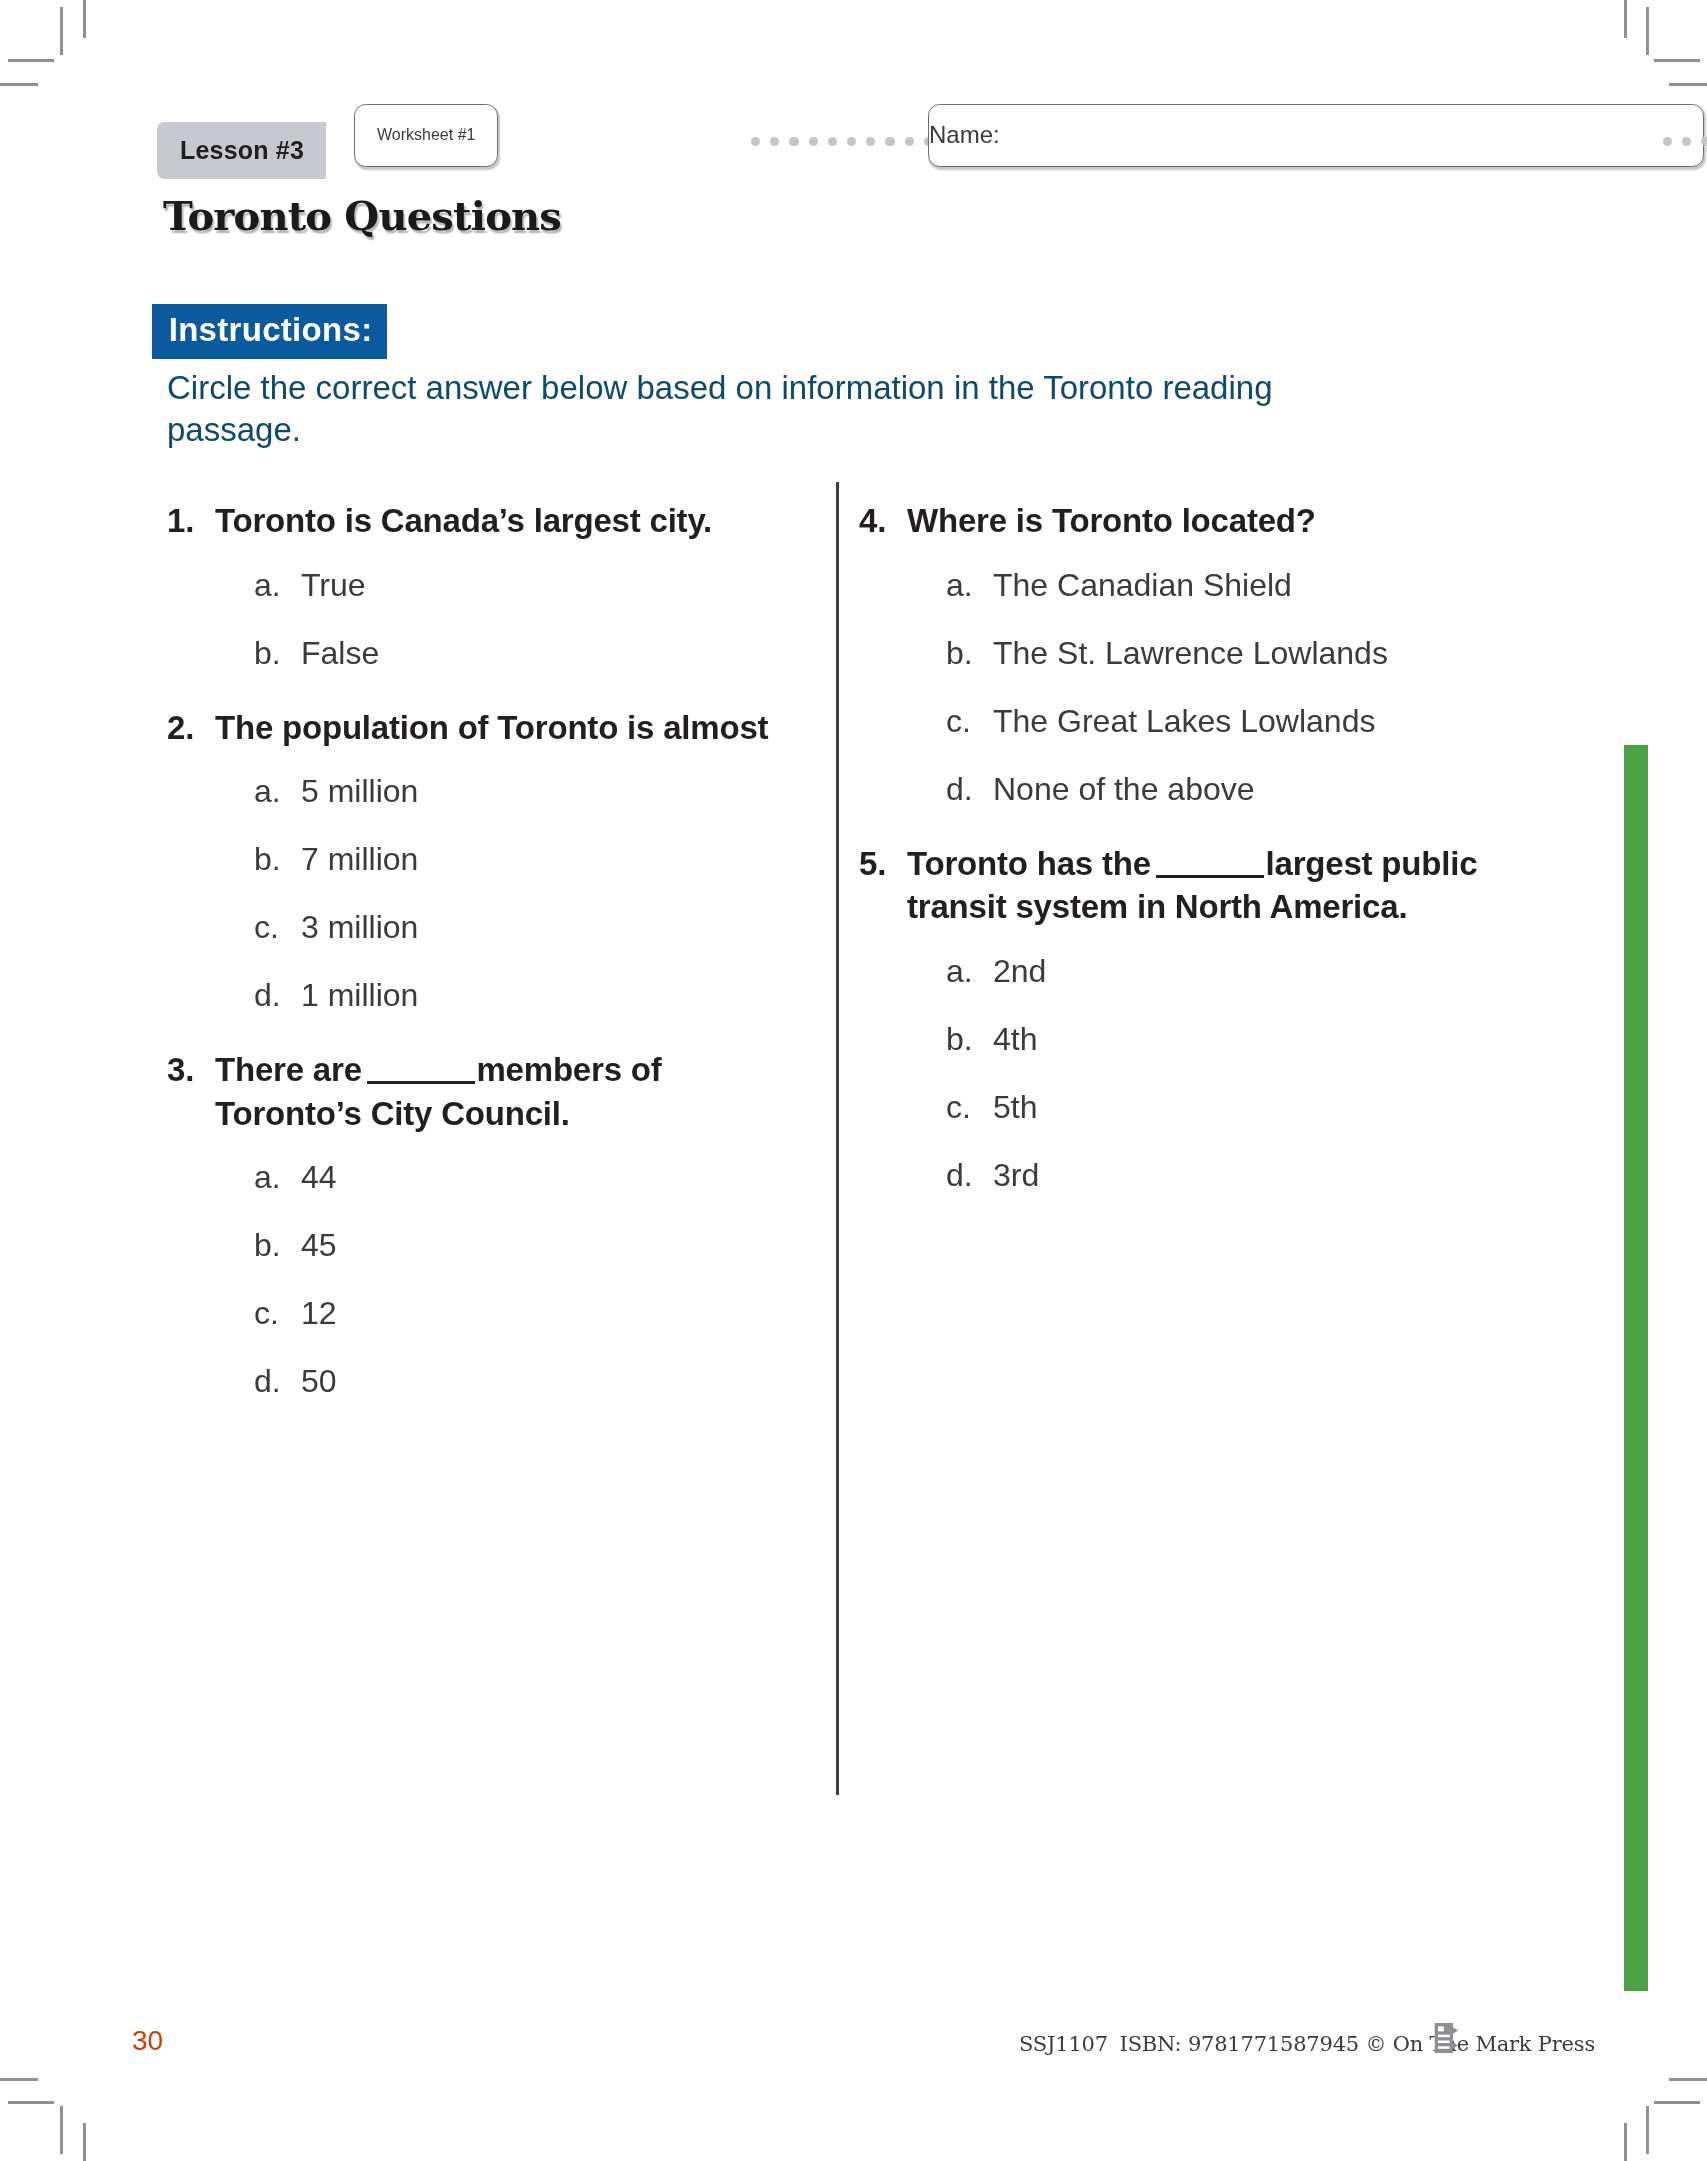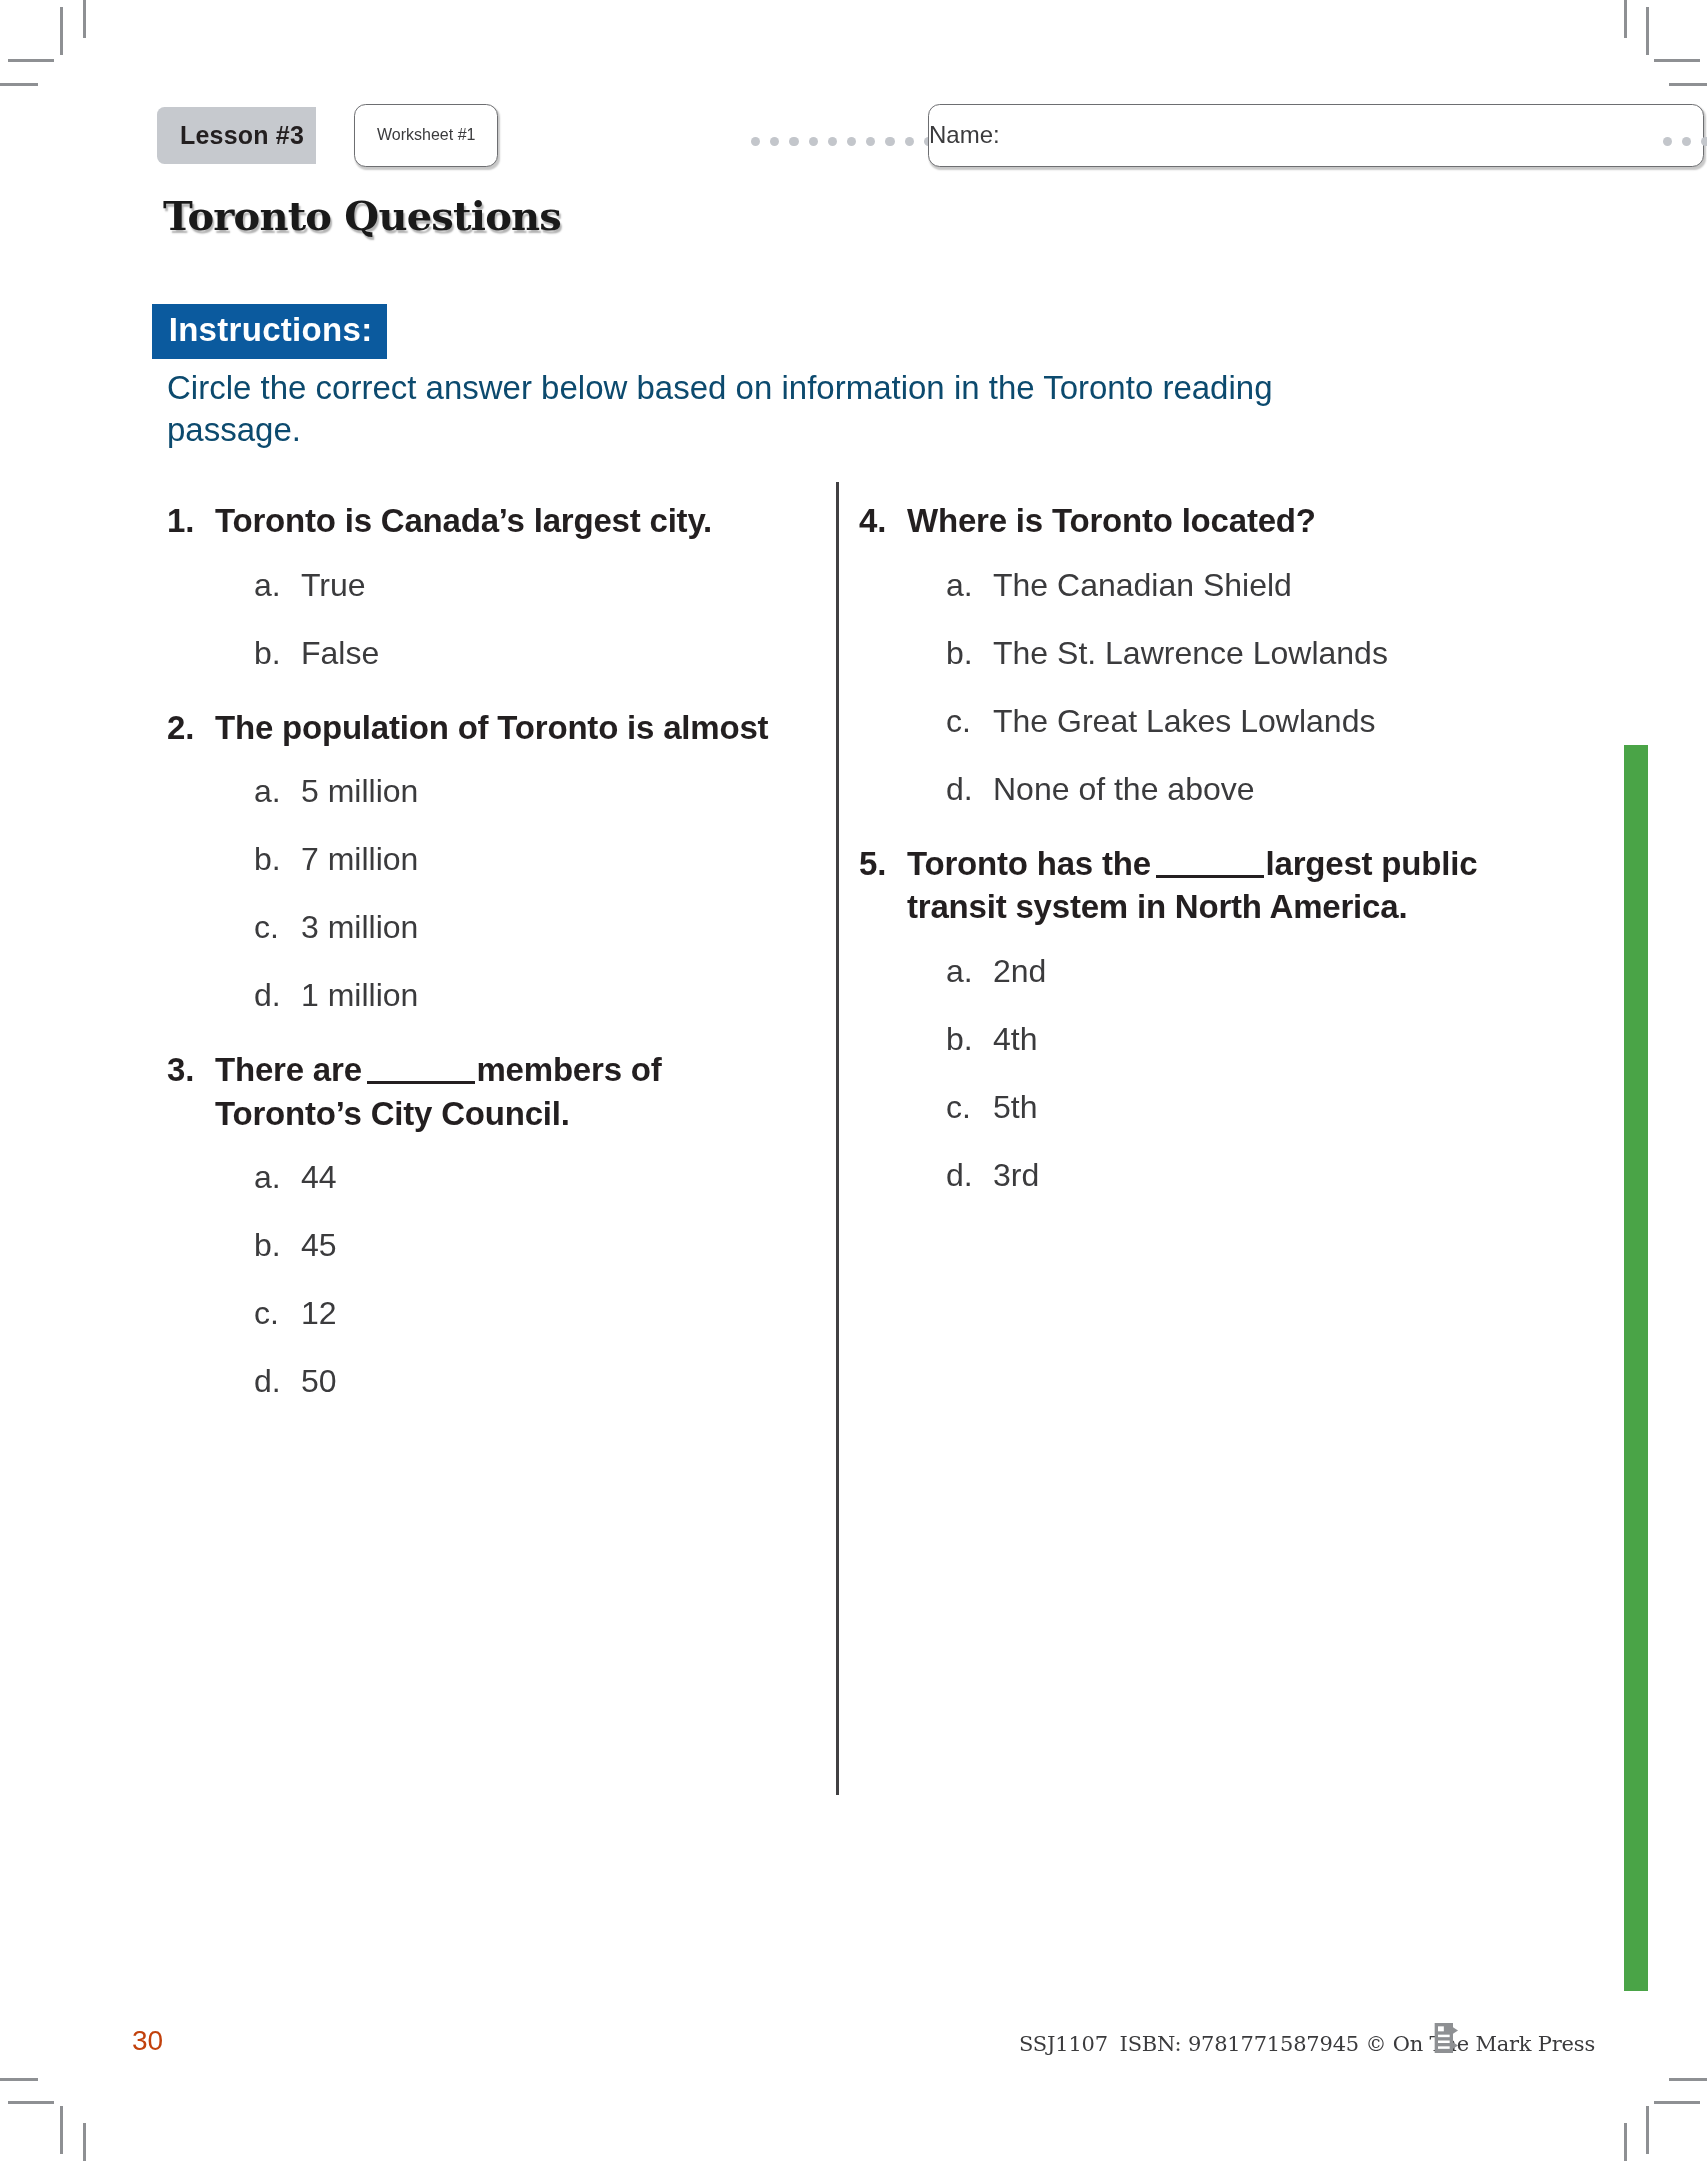--- a/index.html
+++ b/index.html
@@ -28,23 +28,23 @@
   .header-row {
     position: absolute;
     left: 157px;
     top: 107px;
     width: 1401px;
     height: 57px;
   }
   .lesson-tab {
     position: absolute;
     left: 0;
-    top: 0;
+    top: 15px;
     height: 57px;
-    padding: 0 12px 0 23px;
+    padding: 0 22px 0 23px;
     background: #c6c9ce;
     border-radius: 7.5px 0 0 7.5px;
     display: flex;
     align-items: center;
     justify-content: center;
     font-size: 25px;
     font-weight: bold;
     letter-spacing: 0.2px;
     color: #231f20;
     box-sizing: border-box;

